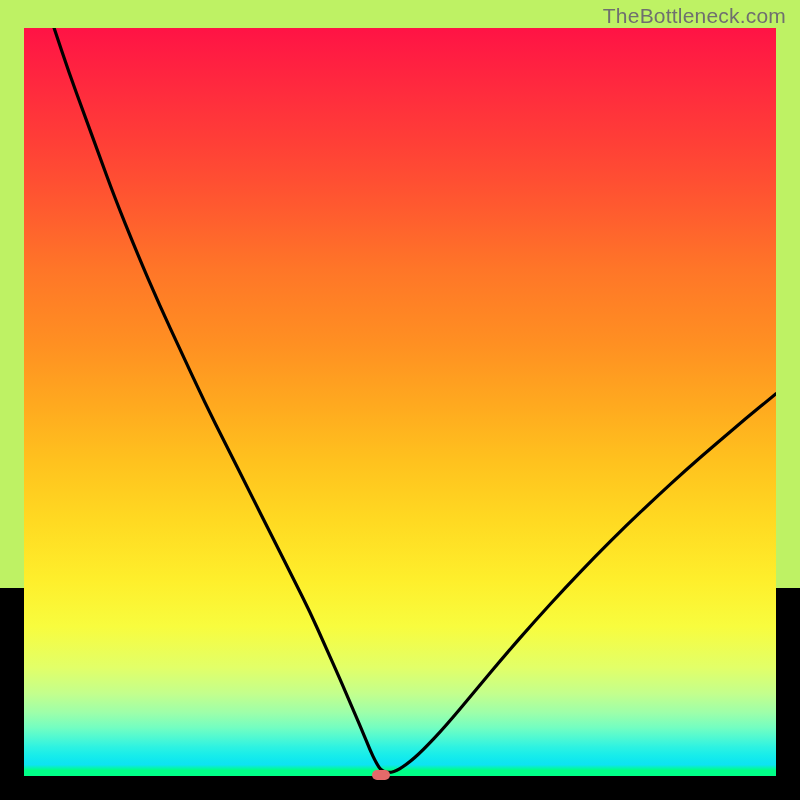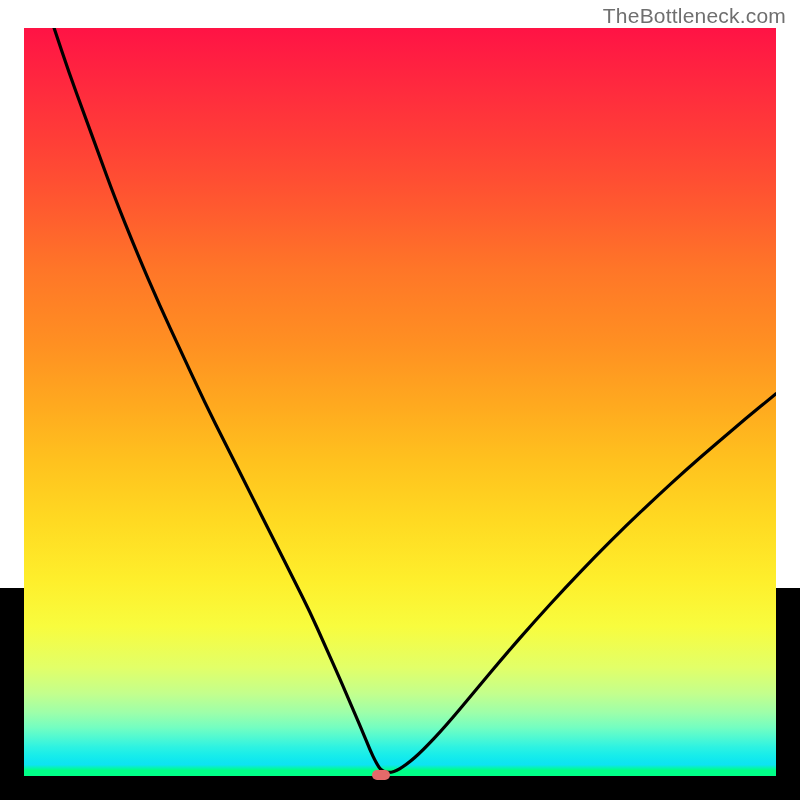--- a/index.html
+++ b/index.html
@@ -8,21 +8,21 @@
     width: 800px;
     height: 800px;
     background: #000;
     overflow: hidden;
     font-family: Arial, Helvetica, sans-serif;
   }
   .frame {
     position: relative;
     width: 800px;
     height: 588px;
-    background: #ffffff;
+    background: #bef264;
   }
   .watermark {
     position: absolute;
     top: 4px;
     right: 14px;
     color: #6f6f6f;
     font-size: 21px;
     font-weight: 400;
     letter-spacing: 0.2px;
     z-index: 5;

